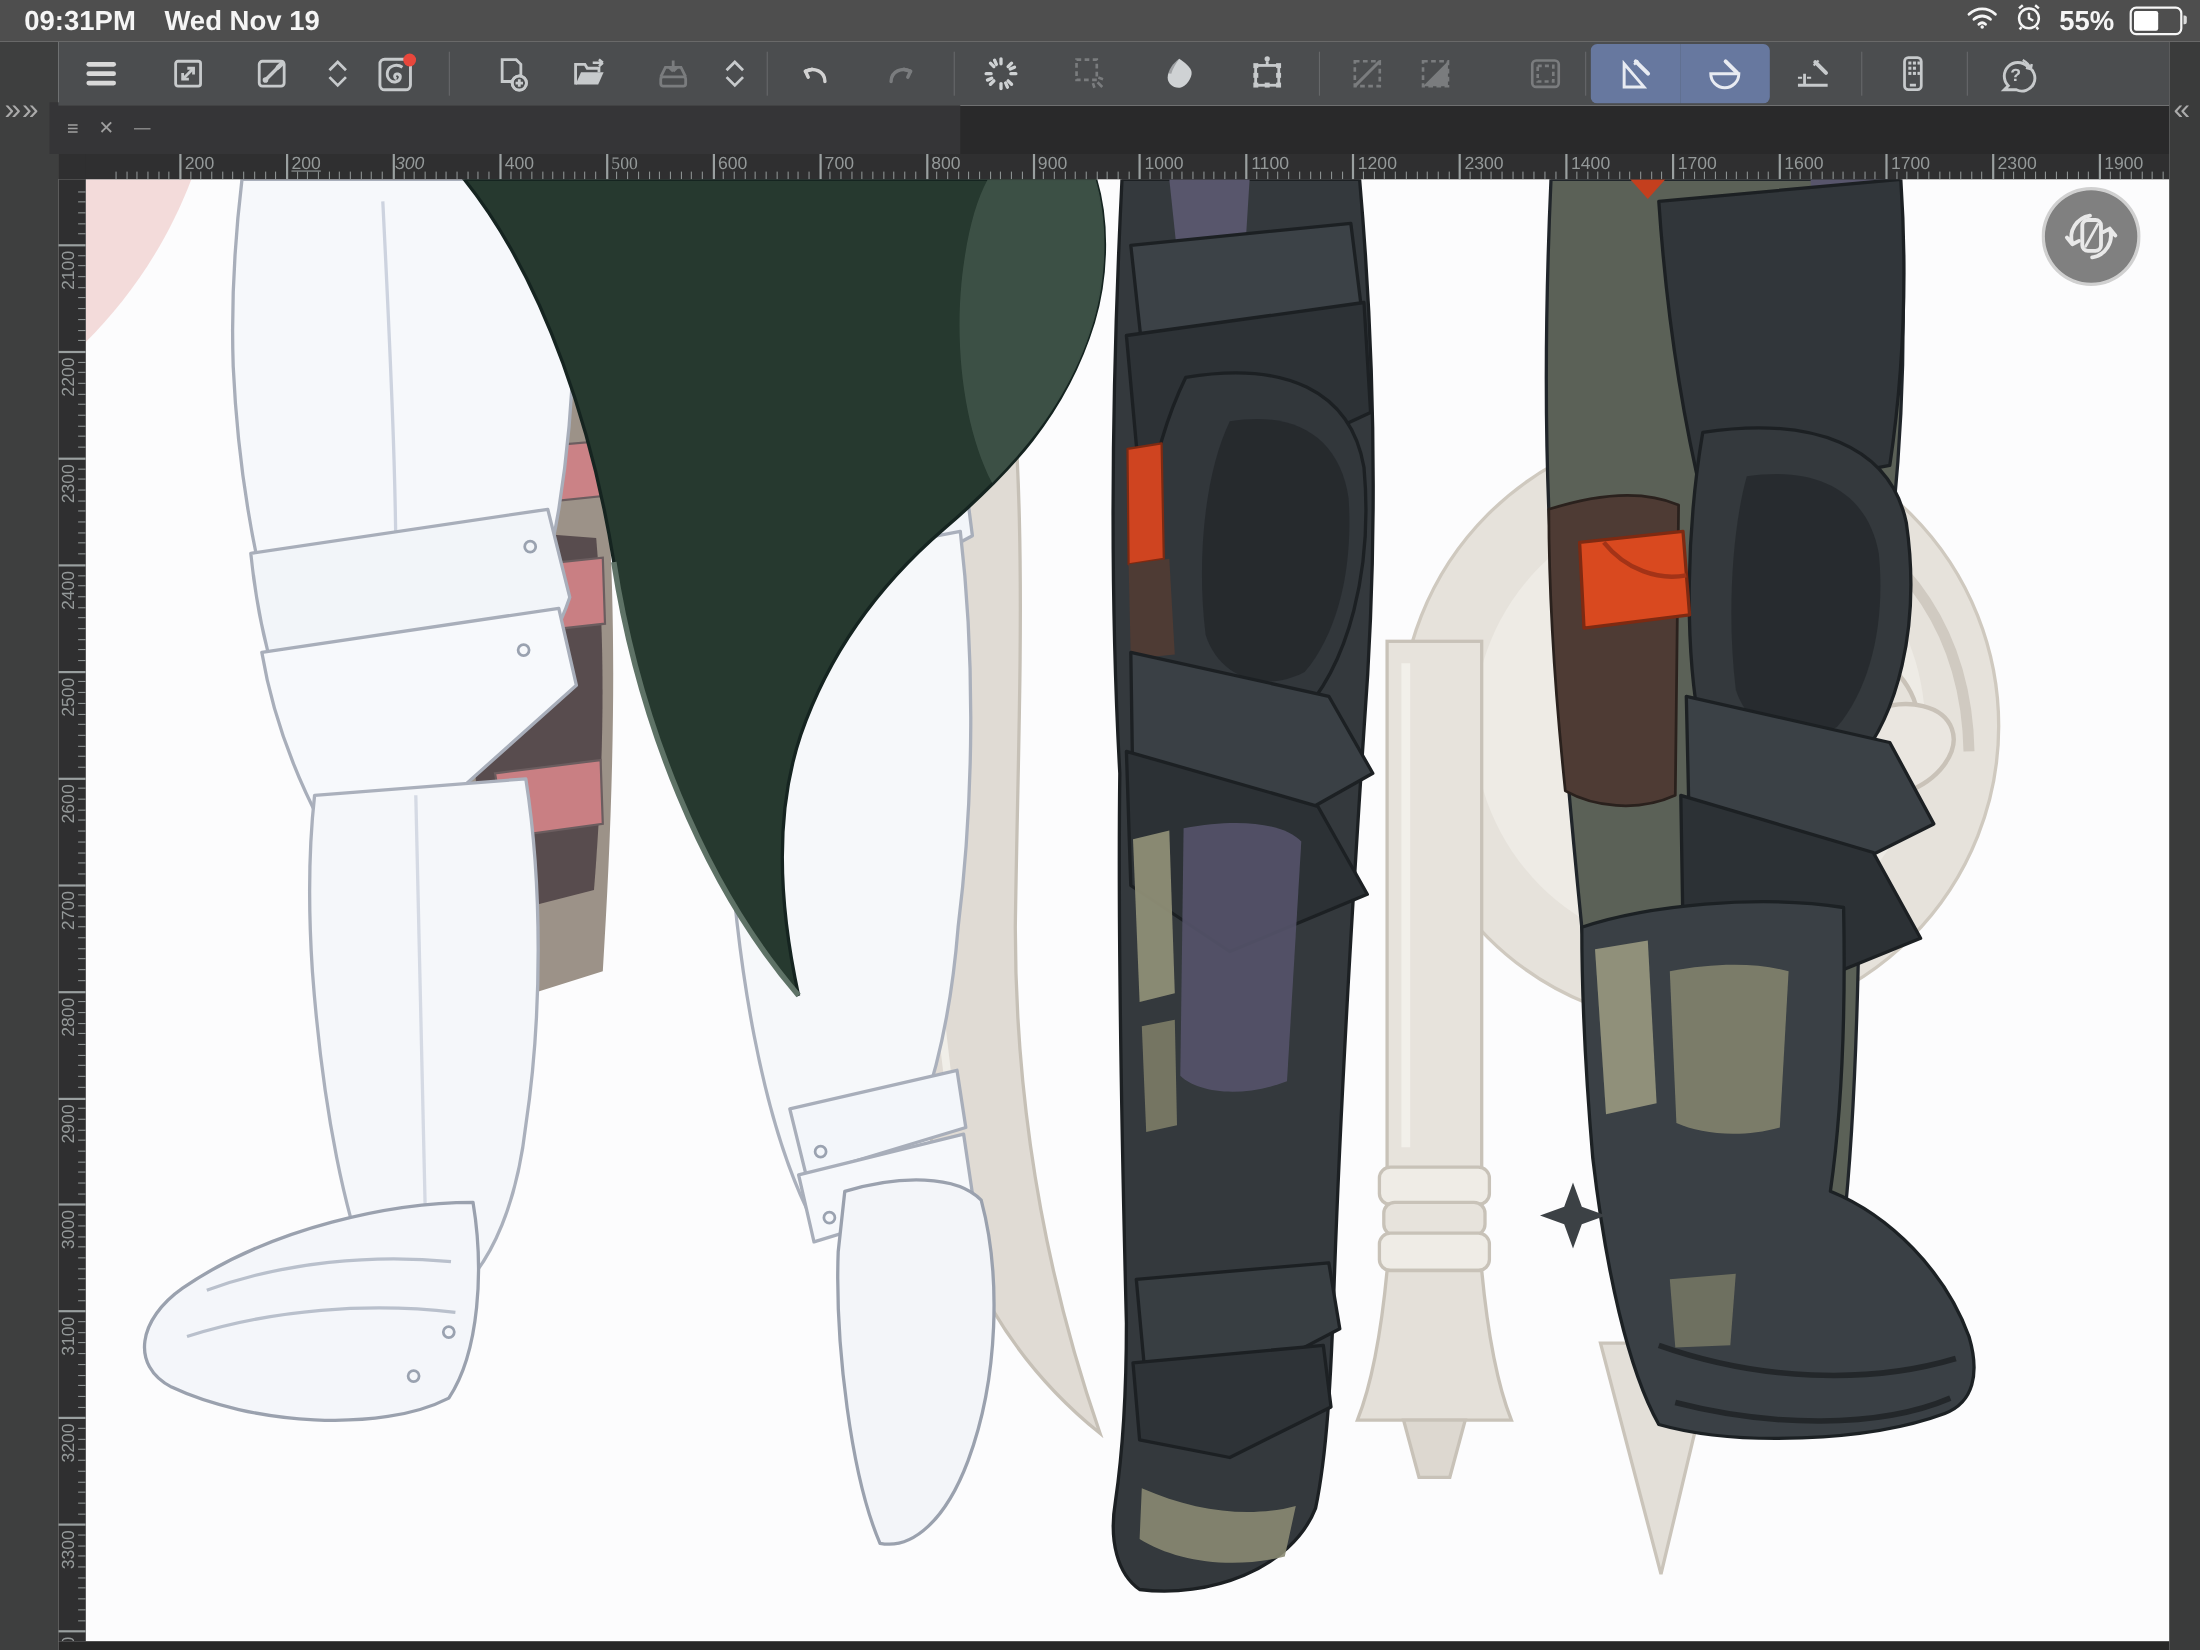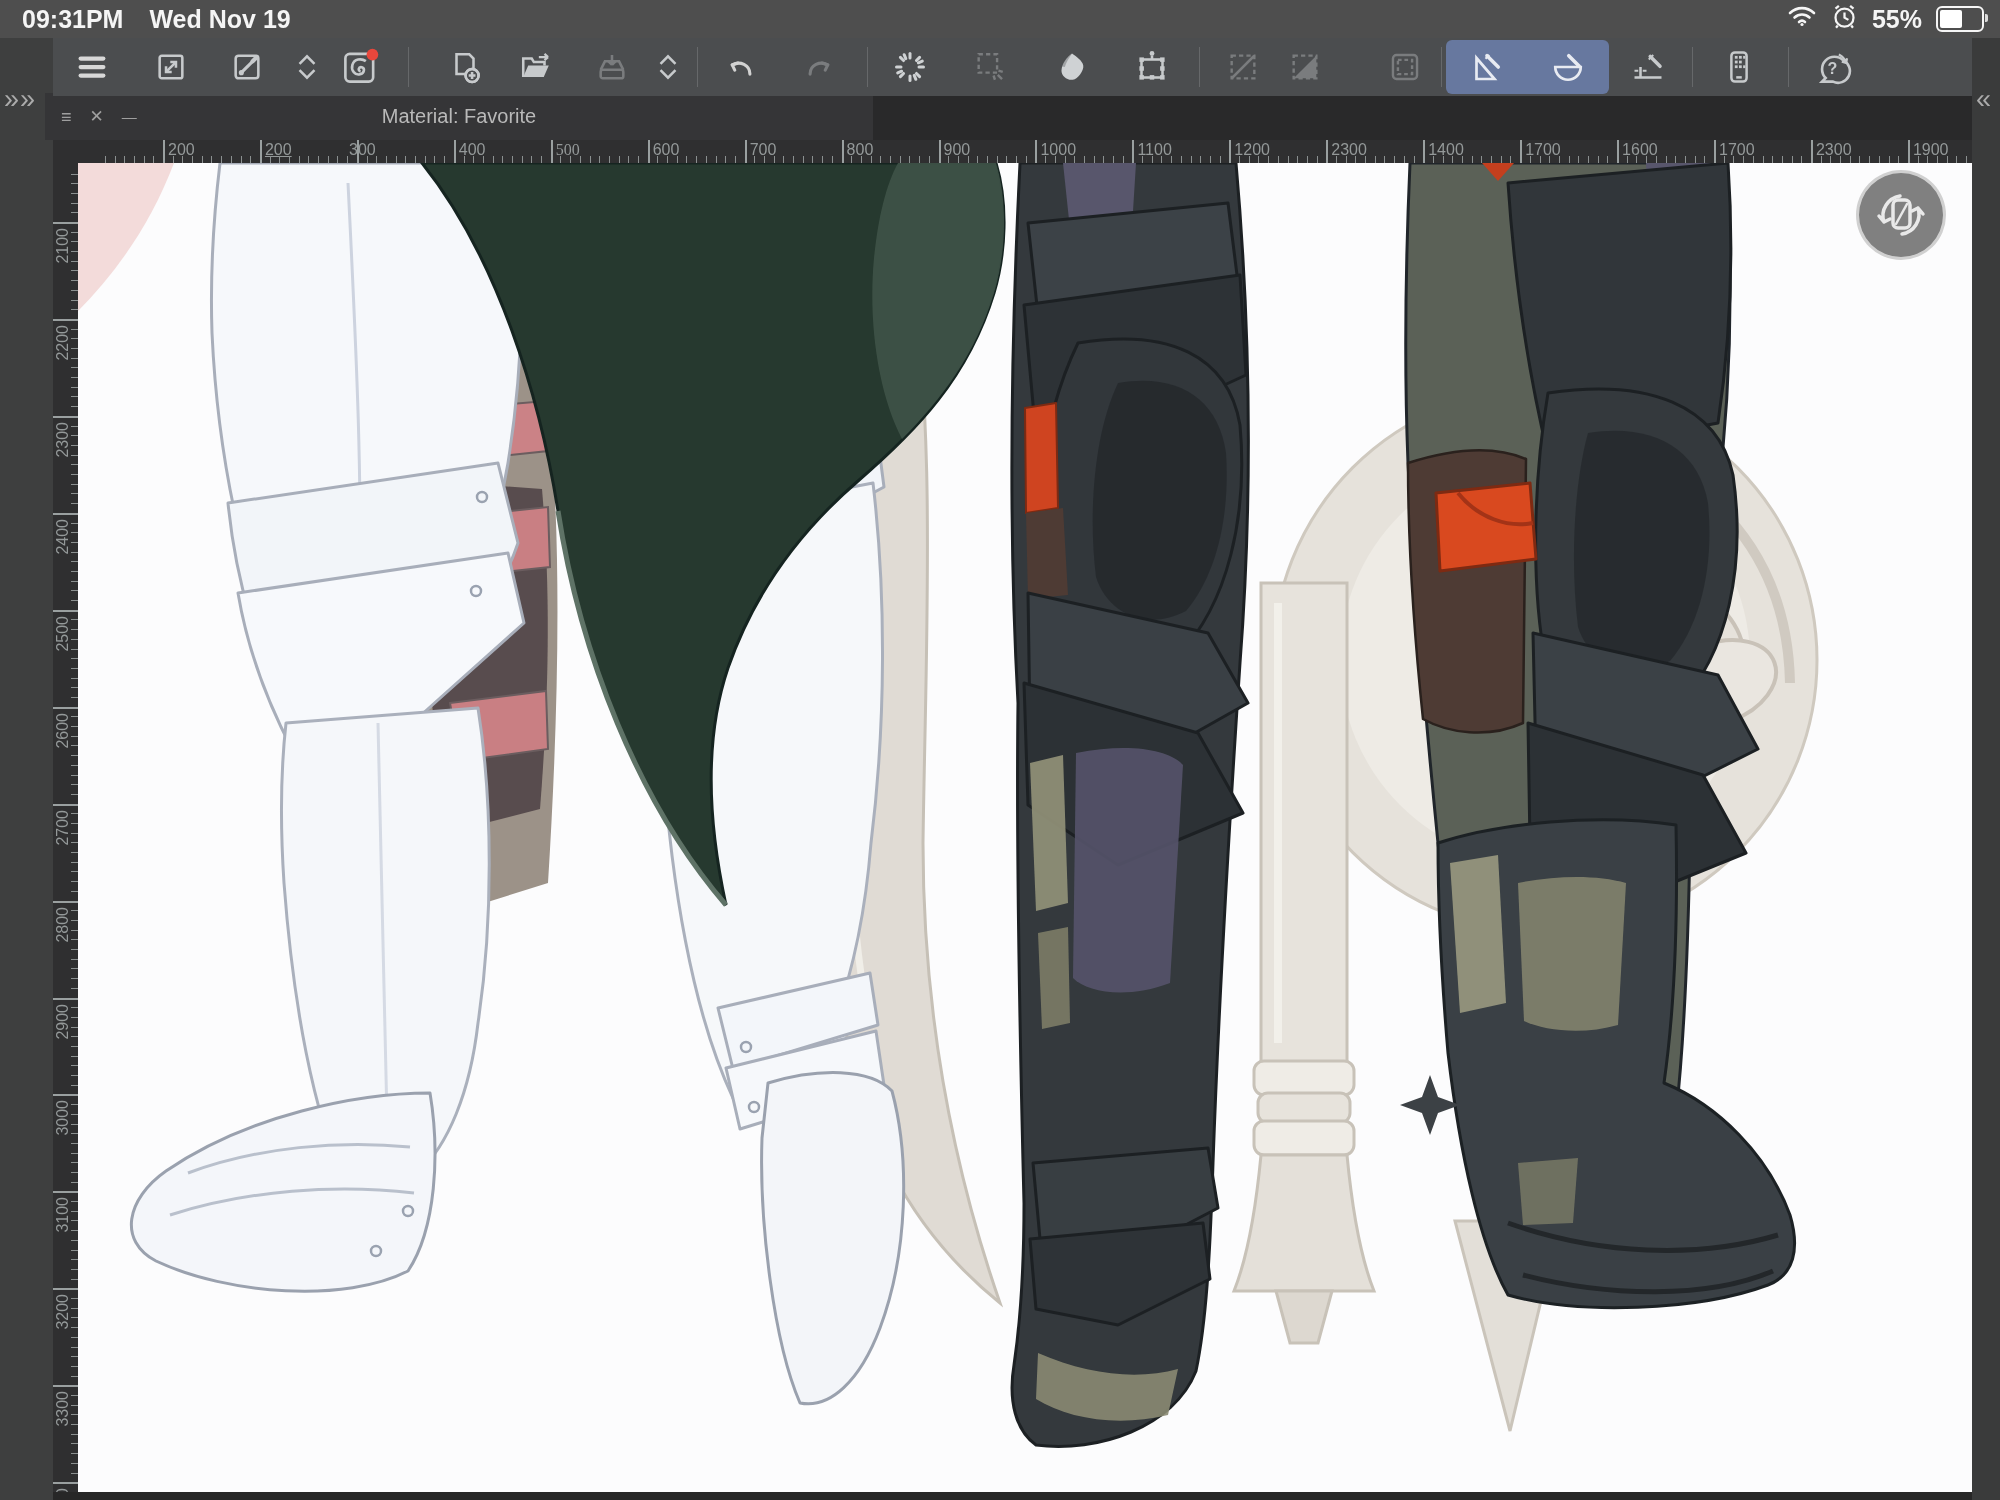--- a/index.html
+++ b/index.html
@@ -306,21 +306,20 @@
     </div>
   </div>
 
   <div class="second-bar"></div>
   <div class="material-header">
     <span class="mh-icons">
       <span style="font-size:18px;">≡</span>
       <span style="font-size:17px;">✕</span>
       <span style="font-size:15px;">—</span>
     </span>
-    <span class="mh-title">Material: Favorite</span>
   </div>
   <div class="collapse-chevron">
     <svg width="32" height="18" viewBox="0 0 32 18" fill="none" stroke="#c0c0c0" stroke-width="3" stroke-linecap="round">
         <path d="M4 4 L16 14 L28 4"></path>
       </svg>
   </div>
 
   <div class="h-ruler">
       <div class="ht" style="left: 51.836px;"></div>
       <div class="ht" style="left: 61.53px;"></div>
@@ -344,21 +343,21 @@
       <div class="ht" style="left: 216.634px;"></div>
       <div class="ht" style="left: 226.328px;"></div>
       <div class="ht" style="left: 236.022px;"></div>
       <div class="ht" style="left: 245.716px;"></div>
       <div class="ht" style="left: 255.41px;"></div>
       <div class="ht" style="left: 265.104px;"></div>
       <div class="ht" style="left: 274.798px;"></div>
       <div class="ht" style="left: 284.492px;"></div>
       <div class="ht" style="left: 294.186px;"></div>
       <div class="ht major" style="left: 303.88px;"></div>
-      <span class="hl" style="left: 296px;">300</span>
+      <span class="hl" style="left: 306px; font-style: italic;">300</span>
       <div class="ht" style="left: 313.574px;"></div>
       <div class="ht" style="left: 323.268px;"></div>
       <div class="ht" style="left: 332.962px;"></div>
       <div class="ht" style="left: 342.656px;"></div>
       <div class="ht" style="left: 352.35px;"></div>
       <div class="ht" style="left: 362.044px;"></div>
       <div class="ht" style="left: 371.738px;"></div>
       <div class="ht" style="left: 381.432px;"></div>
       <div class="ht" style="left: 391.126px;"></div>
       <div class="ht major" style="left: 400.82px;"></div>

